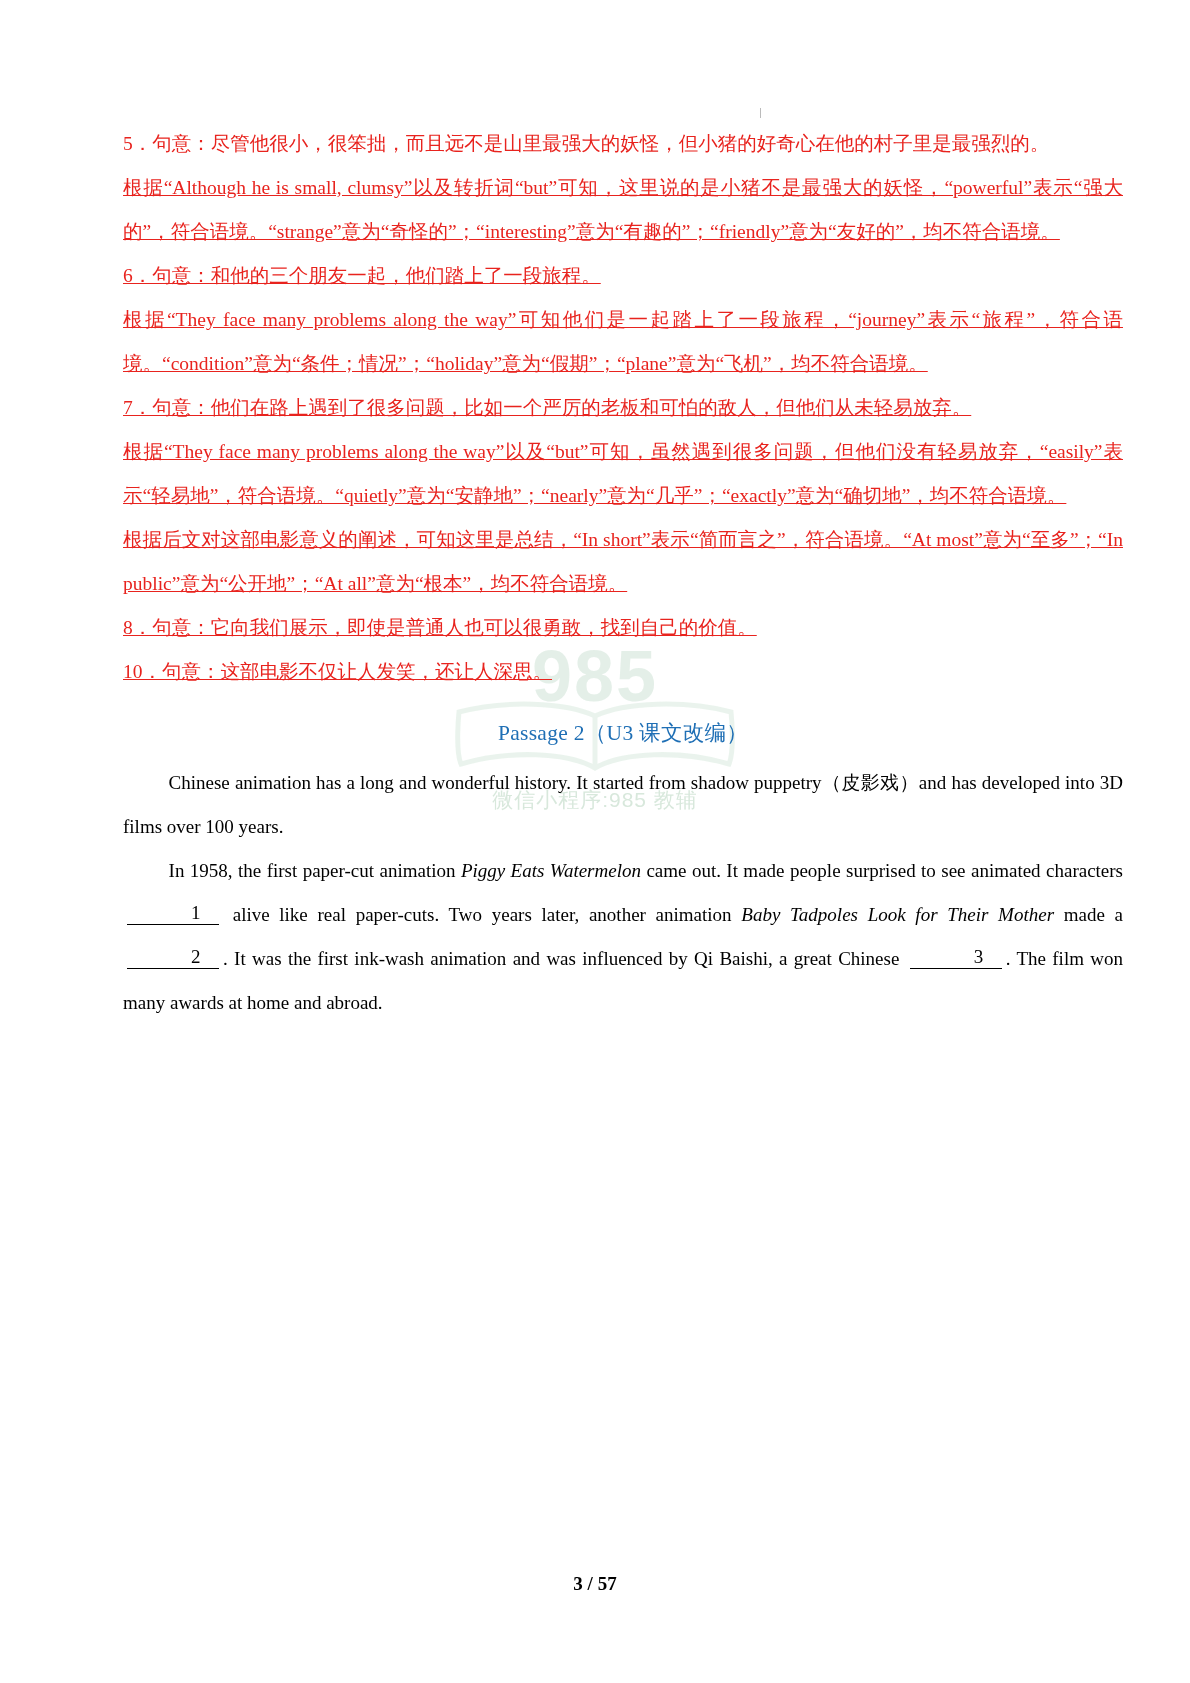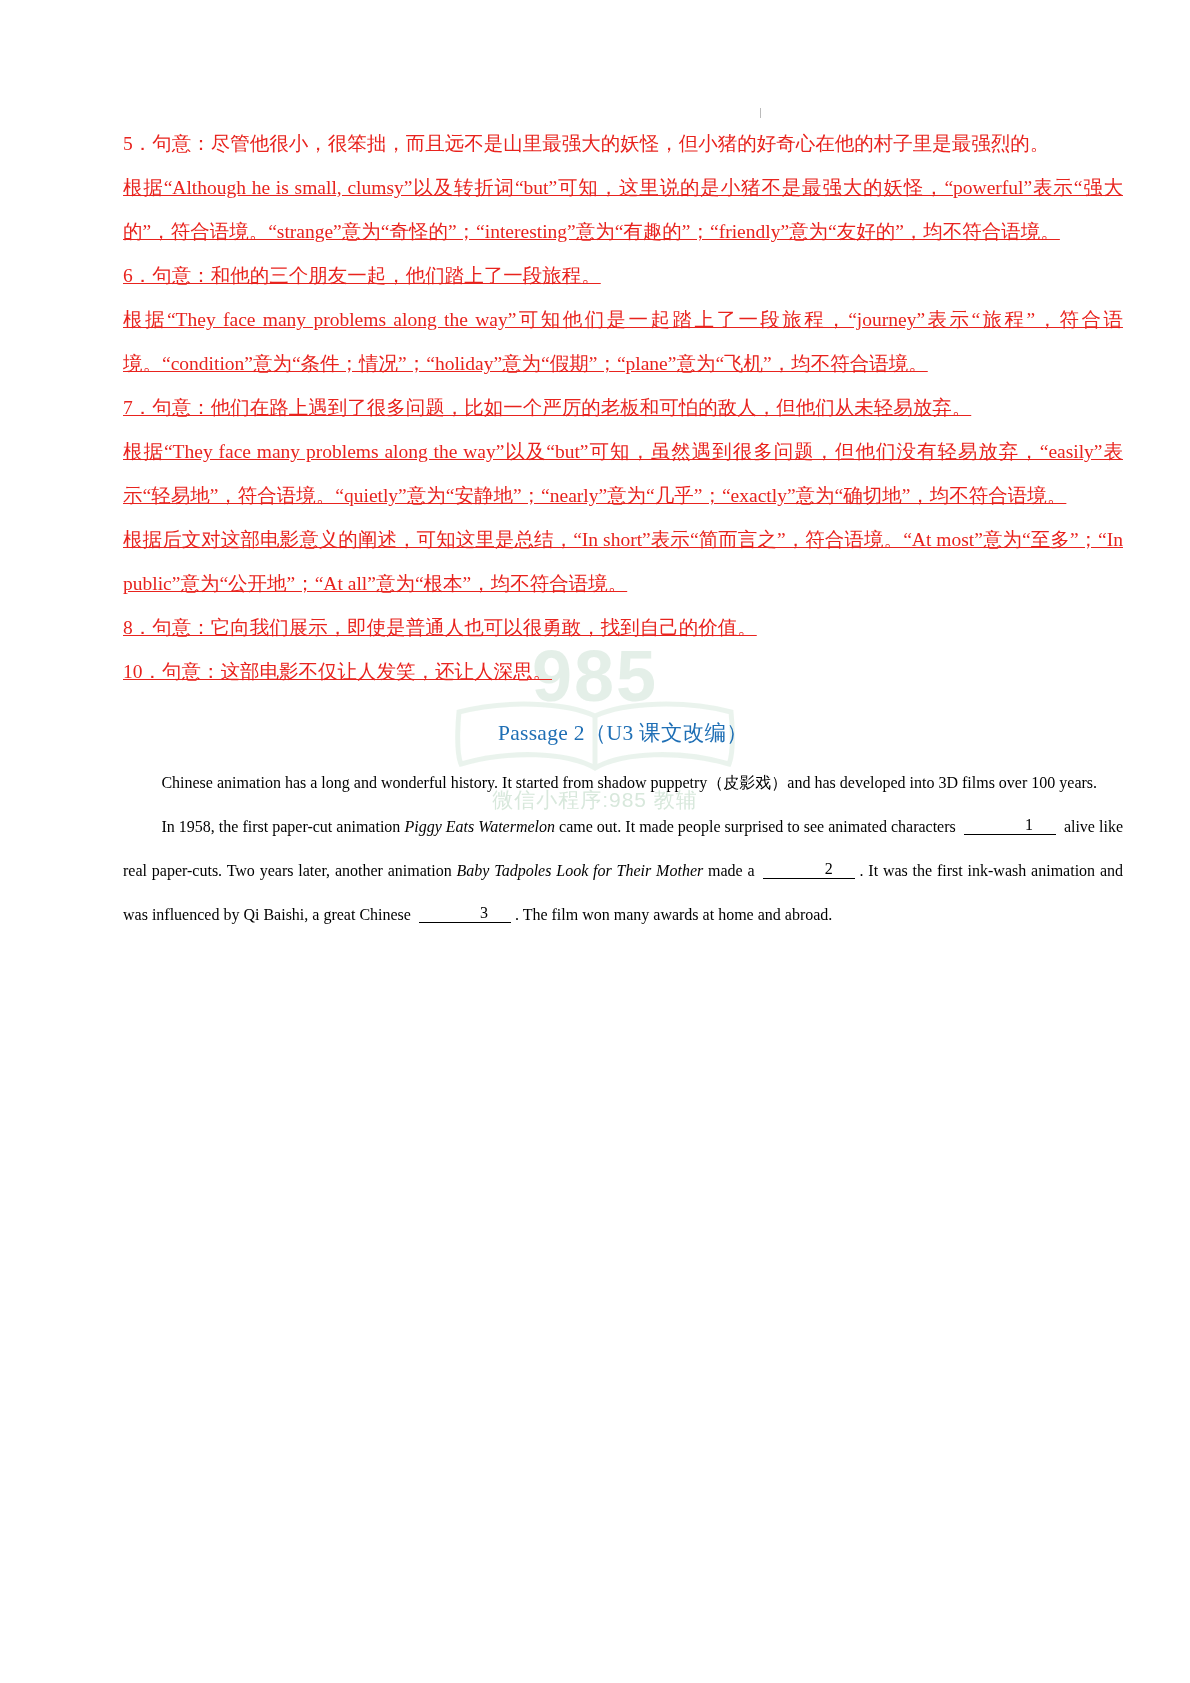--- a/index.html
+++ b/index.html
@@ -83,21 +83,21 @@
     margin-top: 24px;
     margin-bottom: 14px;
     letter-spacing: .3px;
   }
 
   
   .passage-body p {
     position: relative;
     z-index: 2;
     color: #000000;
-    font-size: 16px;
+    font-size: 19px;
     line-height: 44px;
     margin: 0;
     text-align: justify;
     text-indent: 2.4em;
   }
   .blank {
     display: inline-block;
     min-width: 92px;
     border-bottom: 1.6px solid #000;
     text-align: center;
@@ -167,14 +167,15 @@
 
     <div class="passage-heading">Passage 2（U3 课文改编）</div>
 
     <div class="passage-body">
       <p>Chinese animation has a long and wonderful history. It started from shadow puppetry（皮影戏）and has developed into 3D films over 100 years.</p>
       <p>In 1958, the first paper-cut animation <i>Piggy Eats Watermelon</i> came out. It made people surprised to see animated characters <span class="blank">1</span> alive like real paper-cuts. Two years later, another animation <i>Baby Tadpoles Look for Their Mother</i> made a <span class="blank">2</span>. It was the first ink-wash animation and was influenced by Qi Baishi, a great Chinese <span class="blank">3</span>. The film won many awards at home and abroad.</p>
     </div>
 
   </div>
 
+  <div class="footer">3 / 57</div>
 
 </div>
 
 </body></html>

